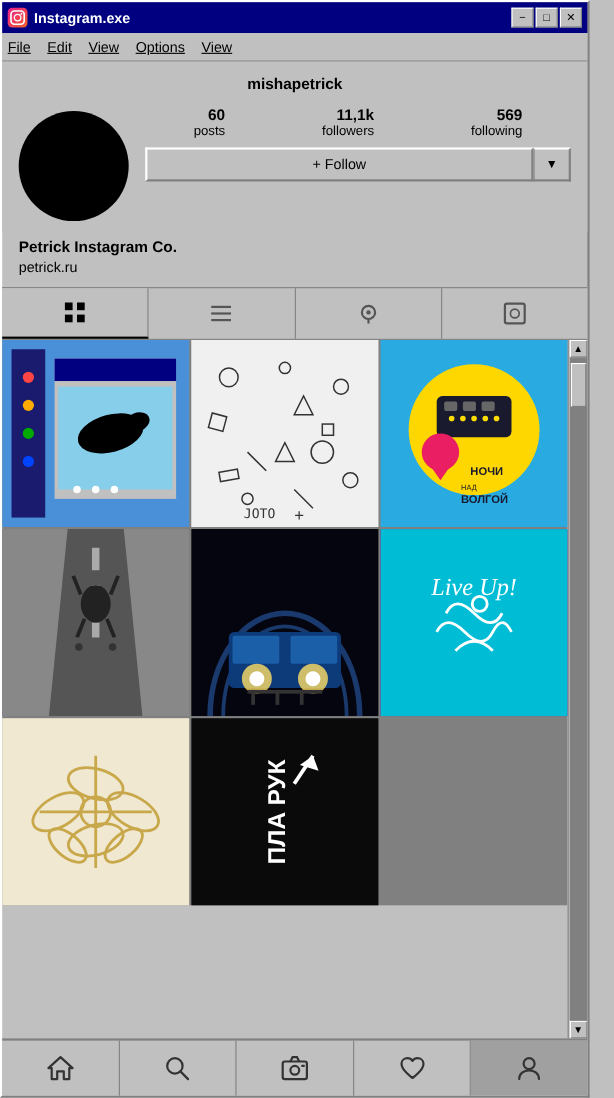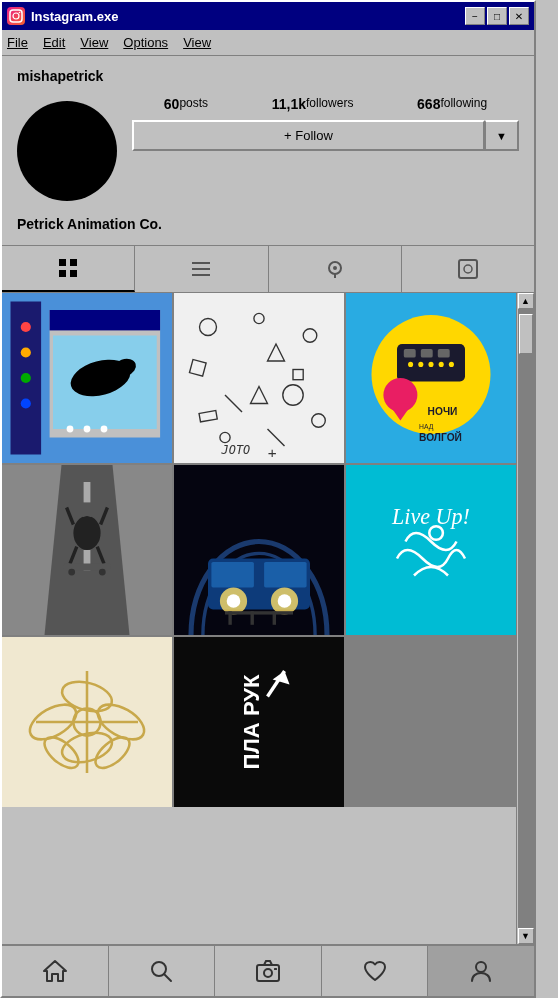--- a/index.html
+++ b/index.html
@@ -90,21 +90,21 @@
       text-decoration: underline;
     }
 
     
     .profile-section {
       background: #c0c0c0;
       padding: 12px 15px 10px 15px;
     }
 
     .username-bar {
-      text-align: left;
+      text-align: center;
       font-weight: bold;
       font-size: 14px;
       margin-bottom: 12px;
     }
 
     .profile-info {
       display: flex;
       align-items: flex-start;
       gap: 15px;
     }
@@ -126,21 +126,22 @@
     }
 
     .stats-row {
       display: flex;
       justify-content: space-around;
       text-align: center;
     }
 
     .stat-item {
       display: flex;
-      align-items: flex-start;
+      flex-direction: column;
+      align-items: flex-end;
     }
 
     .stat-number {
       font-weight: bold;
       font-size: 14px;
     }
 
     .stat-label {
       font-size: 12px;
     }
@@ -356,34 +357,35 @@
         <div class="stats-row">
           <div class="stat-item">
             <span class="stat-number">60</span>
             <span class="stat-label">posts</span>
           </div>
           <div class="stat-item">
             <span class="stat-number">11,1k</span>
             <span class="stat-label">followers</span>
           </div>
           <div class="stat-item">
-            <span class="stat-number">668</span>
+            <span class="stat-number">569</span>
             <span class="stat-label">following</span>
           </div>
         </div>
         <div class="follow-group">
           <button class="btn-follow">+ Follow</button>
           <button class="btn-dropdown">▼</button>
         </div>
       </div>
     </div>
   </div>
 
   <div class="bio-section">
-    <div class="bio-name">Petrick Animation Co.</div>
+    <div class="bio-name">Petrick Instagram Co.</div>
+    <div class="bio-website">petrick.ru</div>
   </div>
 
   <div class="tab-bar">
     <div class="tab-item active">
       <svg width="22" height="22" viewBox="0 0 22 22" fill="none">
         <rect x="2" y="2" width="7" height="7" fill="#000"></rect>
         <rect x="13" y="2" width="7" height="7" fill="#000"></rect>
         <rect x="2" y="13" width="7" height="7" fill="#000"></rect>
         <rect x="13" y="13" width="7" height="7" fill="#000"></rect>
       </svg>
@@ -431,21 +433,21 @@
             <circle cx="50" cy="80" r="2" fill="white"></circle>
             <circle cx="60" cy="80" r="2" fill="white"></circle>
 
             <circle cx="14" cy="20" r="3" fill="#ff4444"></circle>
             <circle cx="14" cy="35" r="3" fill="#ffaa00"></circle>
             <circle cx="14" cy="50" r="3" fill="#00aa00"></circle>
             <circle cx="14" cy="65" r="3" fill="#0044ff"></circle>
           </svg>
         </div>
 
-        <div class="grid-cell" style="background:#f8f8f8;font-style:italic;">
+        <div class="grid-cell" style="background:#f8f8f8;">
           <svg viewBox="0 0 100 100" xmlns="http://www.w3.org/2000/svg">
             <rect width="100" height="100" fill="#f0f0f0"></rect>
 
             <g fill="none" stroke="#333" stroke-width="0.8">
               <circle cx="20" cy="20" r="5"></circle>
               <circle cx="50" cy="15" r="3"></circle>
               <circle cx="80" cy="25" r="4"></circle>
               <rect x="10" y="40" width="8" height="8" transform="rotate(15,14,44)"></rect>
               <polygon points="60,30 65,40 55,40"></polygon>
               <line x1="30" y1="60" x2="40" y2="70"></line>

